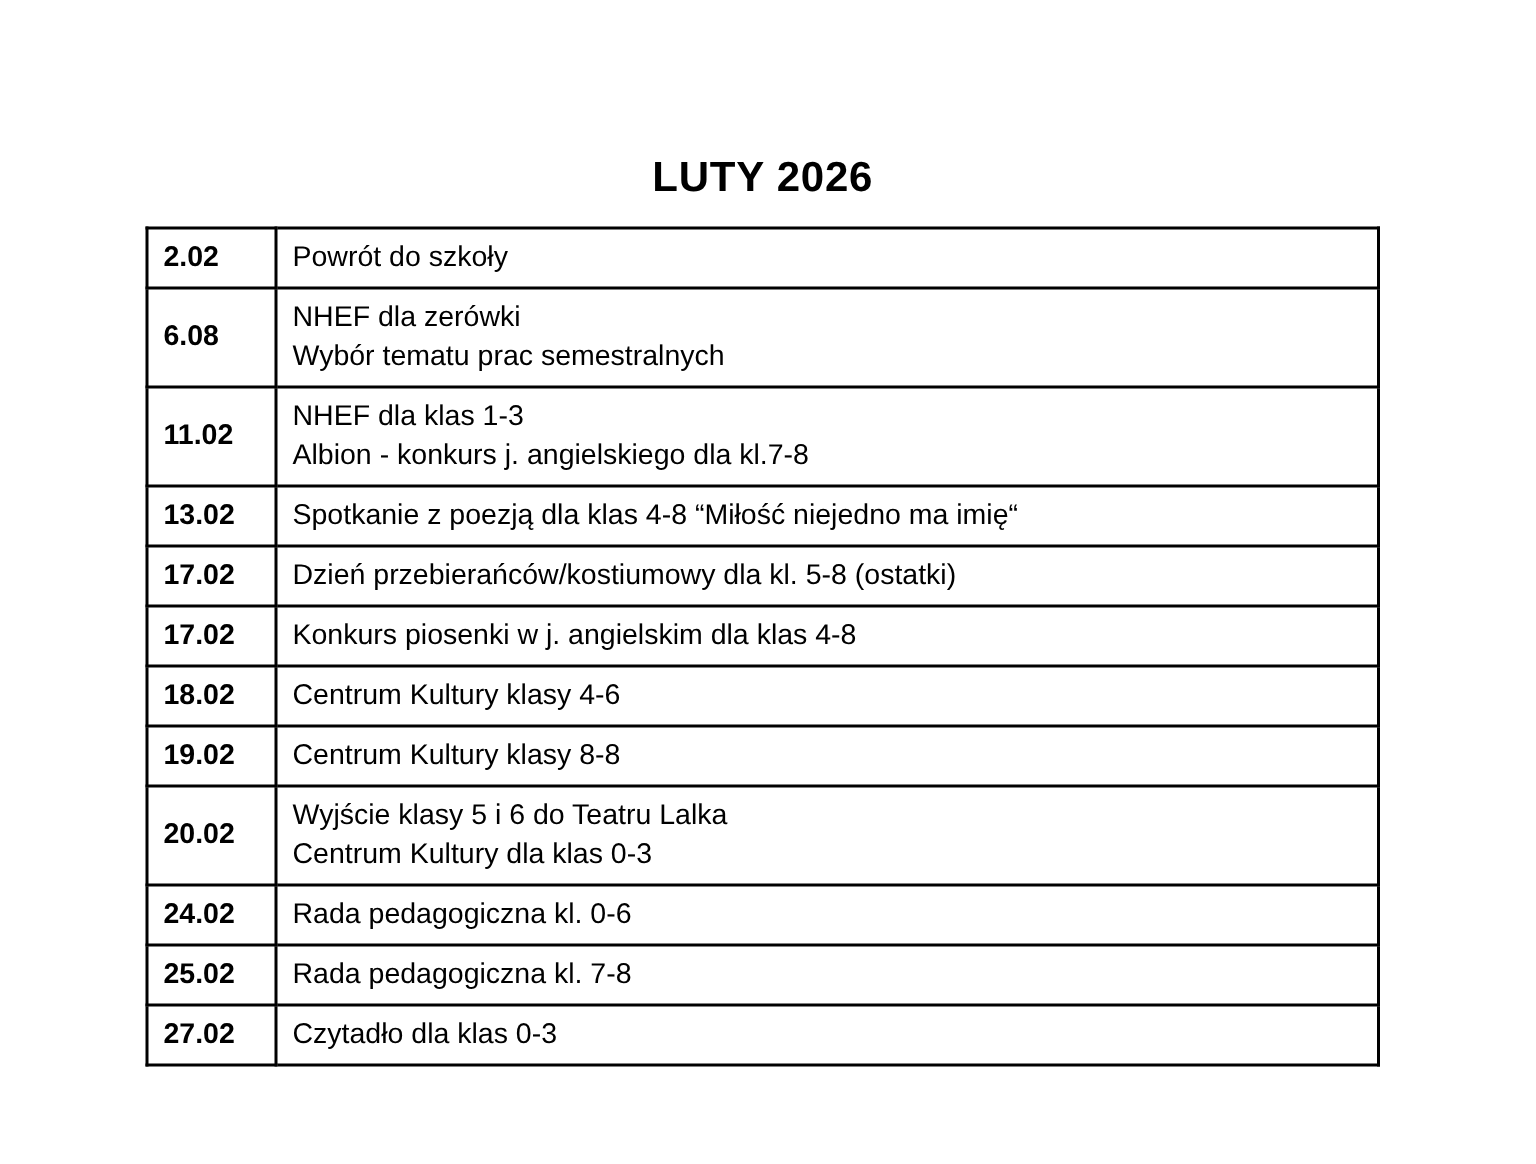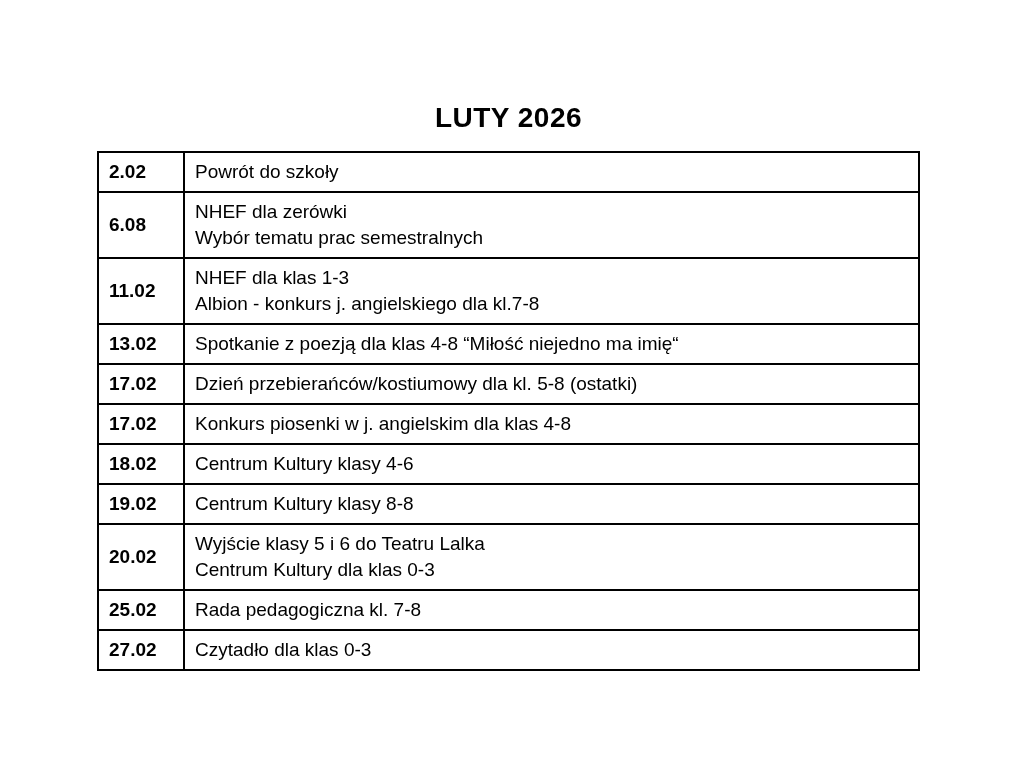--- a/index.html
+++ b/index.html
@@ -121,20 +121,26 @@
     </tr>
 
     <tr>
       <td class="date-cell">20.02</td>
       <td class="event-cell">
             <div>Wyjście klasy 5 i 6 do Teatru Lalka</div>
             <div>Centrum Kultury dla klas 0-3</div>
           </td>
     </tr>
 
+    <tr>
+      <td class="date-cell">24.02</td>
+      <td class="event-cell">
+            <div>Rada pedagogiczna kl. 0-6</div>
+          </td>
+    </tr>
 
     <tr>
       <td class="date-cell">25.02</td>
       <td class="event-cell">
             <div>Rada pedagogiczna kl. 7-8</div>
           </td>
     </tr>
 
     <tr>
       <td class="date-cell">27.02</td>

